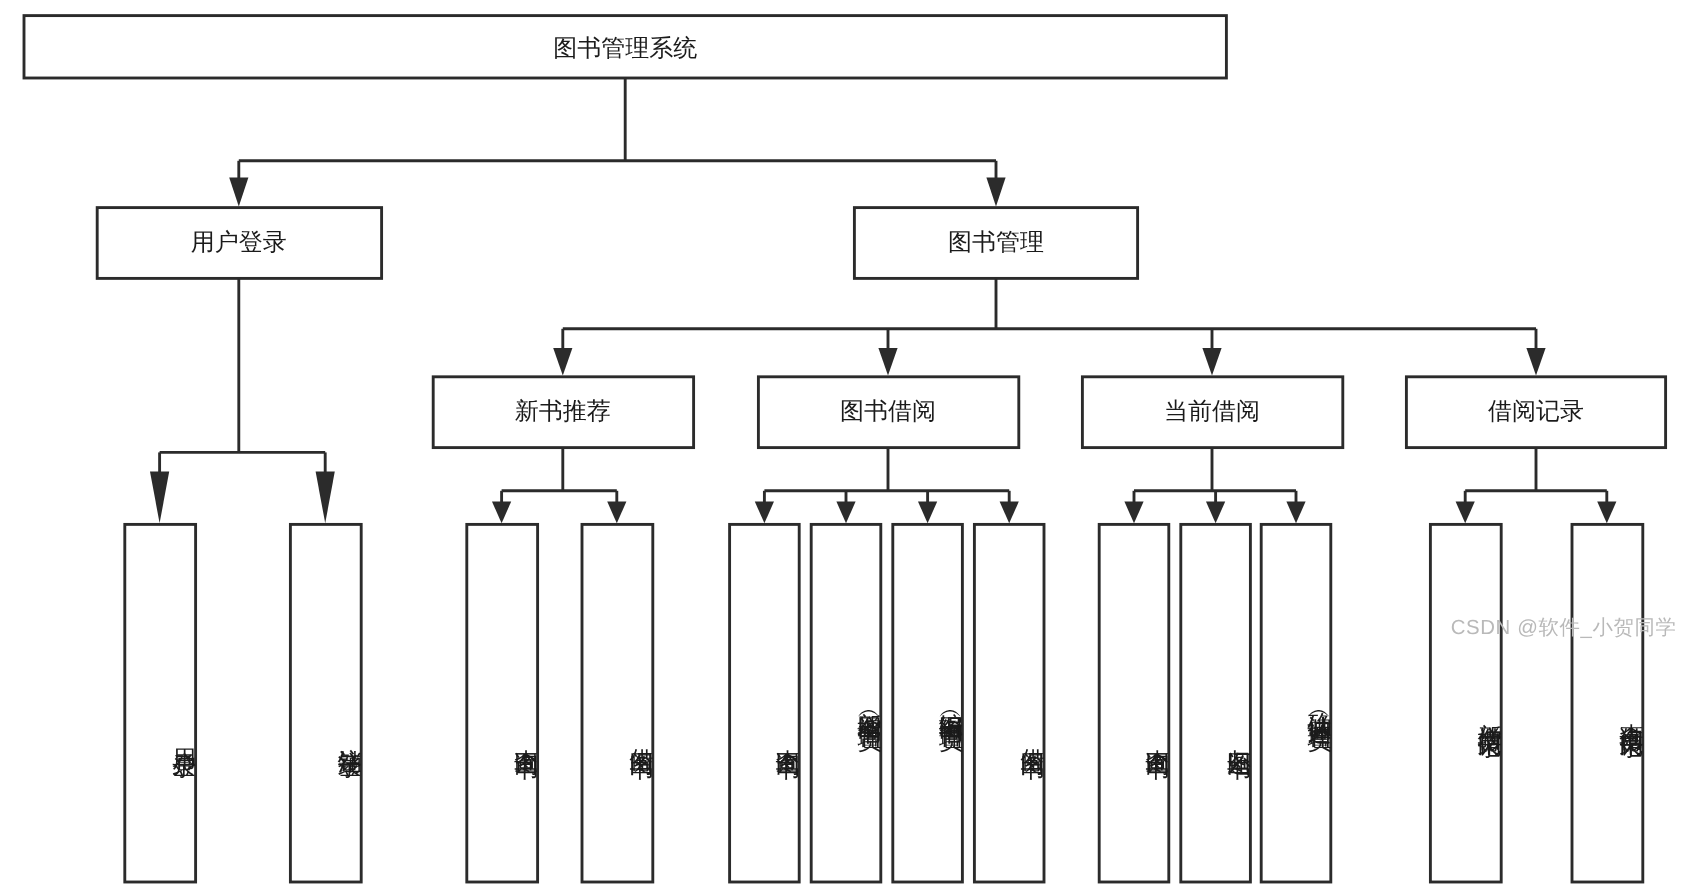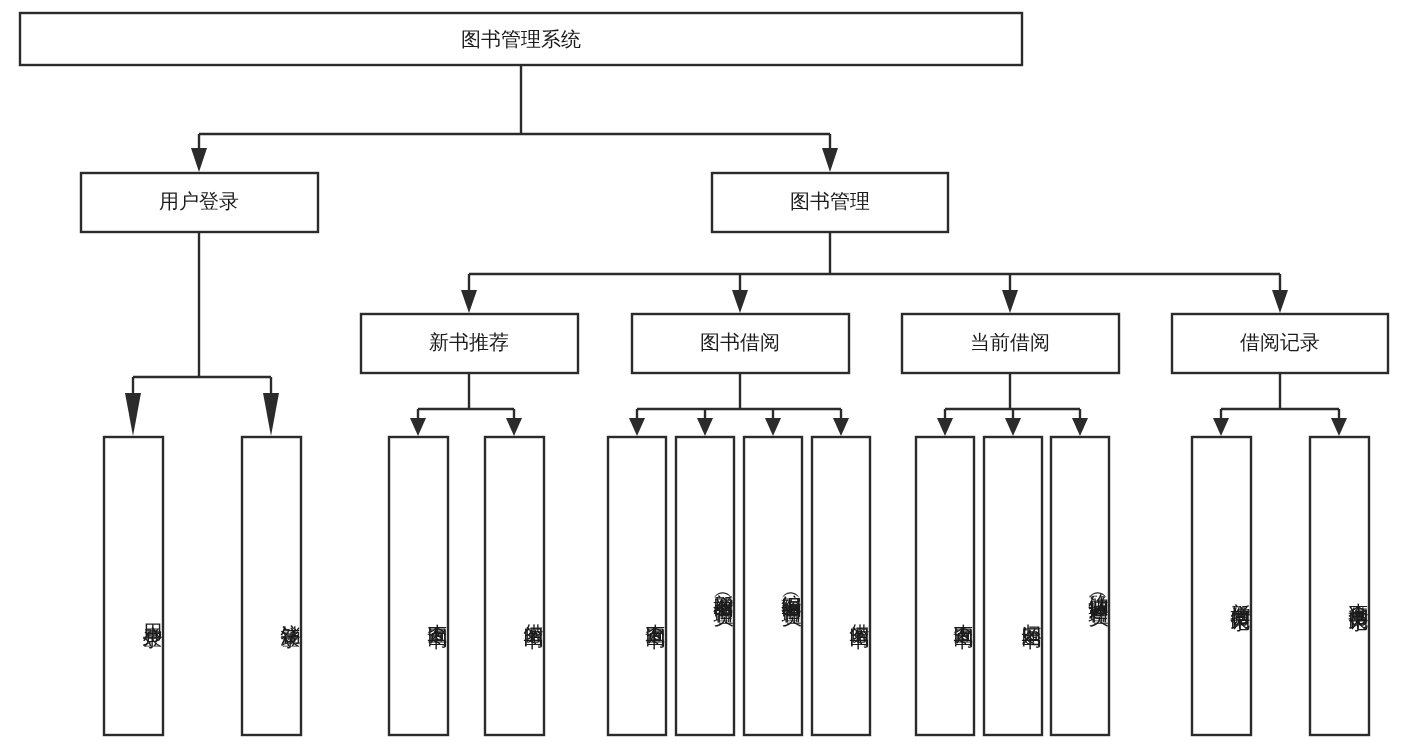--- a/index.html
+++ b/index.html
@@ -207,14 +207,15 @@
   <div class="node-label-v" style="left:744px; top:443px; width:58px; height:288px;">编辑图书（管理员）</div>
   <div class="node-label-v" style="left:812px; top:497px; width:58px; height:230px;">借阅图书</div>
 
   <div class="node-label-v" style="left:916px; top:497px; width:58px; height:230px;">查询图书</div>
   <div class="node-label-v" style="left:984px; top:497px; width:58px; height:230px;">归还图书</div>
   <div class="node-label-v" style="left:1051px; top:443px; width:58px; height:288px;">确认归还（管理员）</div>
 
   <div class="node-label-v" style="left:1192px; top:460px; width:59px; height:265px;">新增借阅记录</div>
   <div class="node-label-v" style="left:1310px; top:460px; width:59px; height:265px;">查询借阅记录</div>
 
+  <div class="watermark">CSDN @软件_小贺同学</div>
 
 </div>
 
 </body></html>

